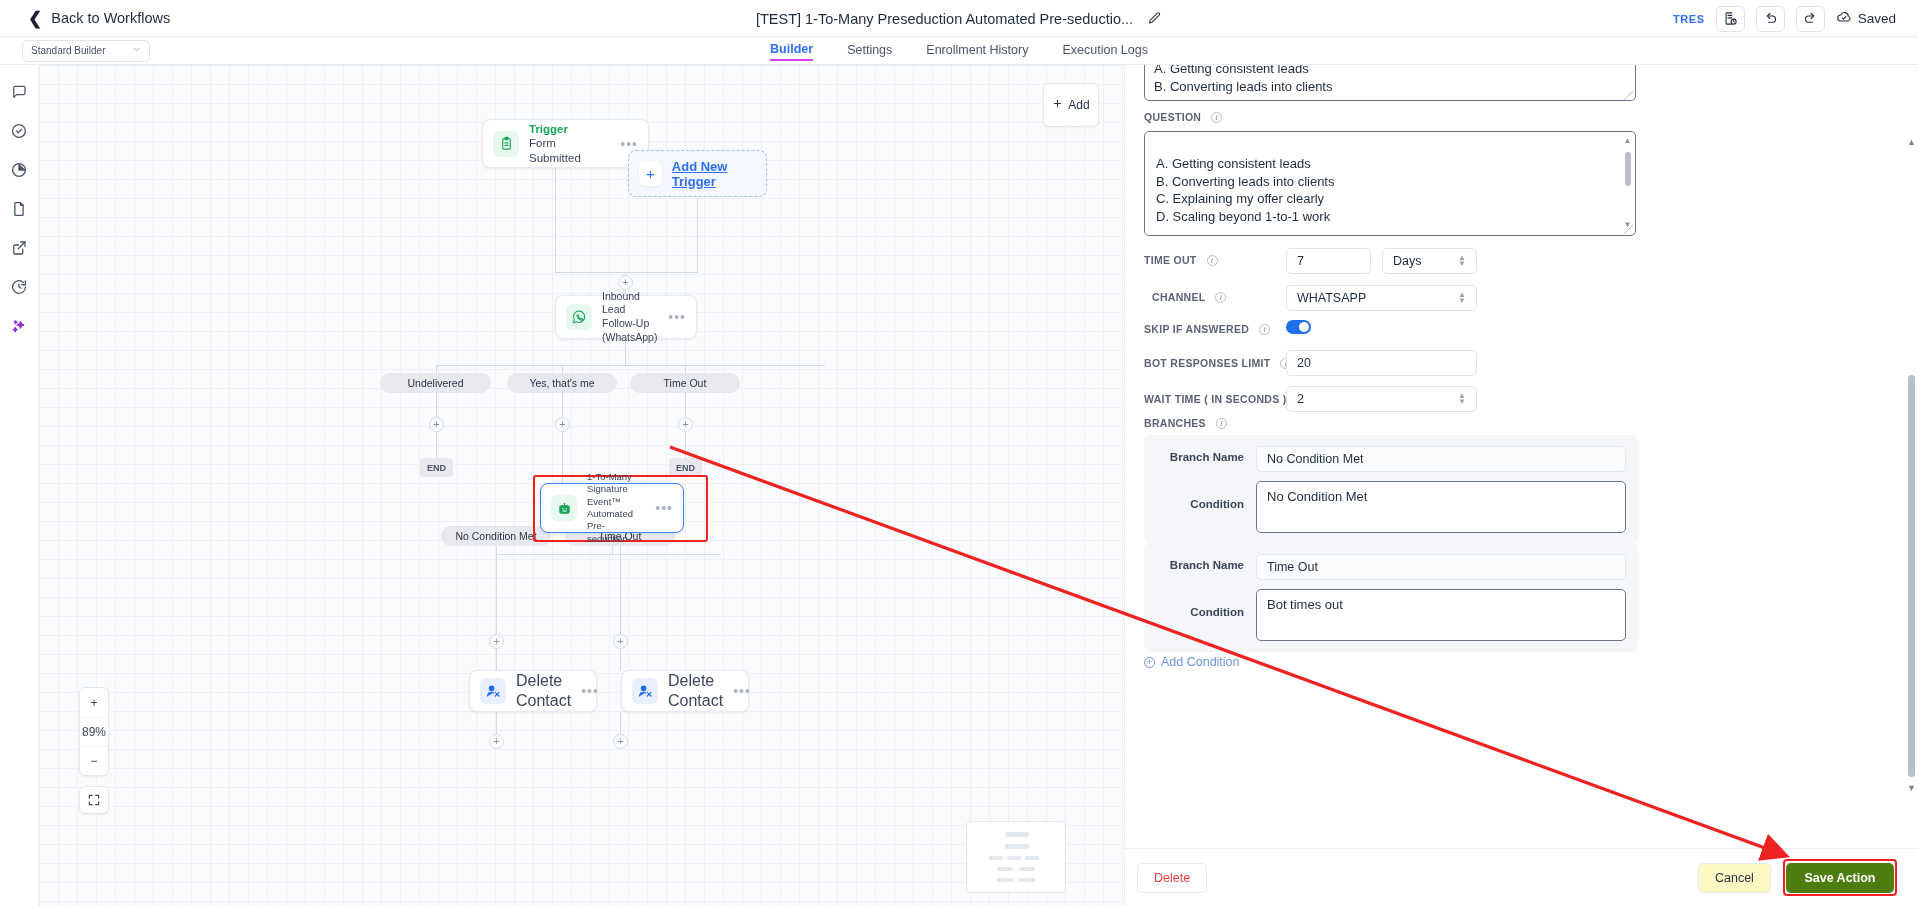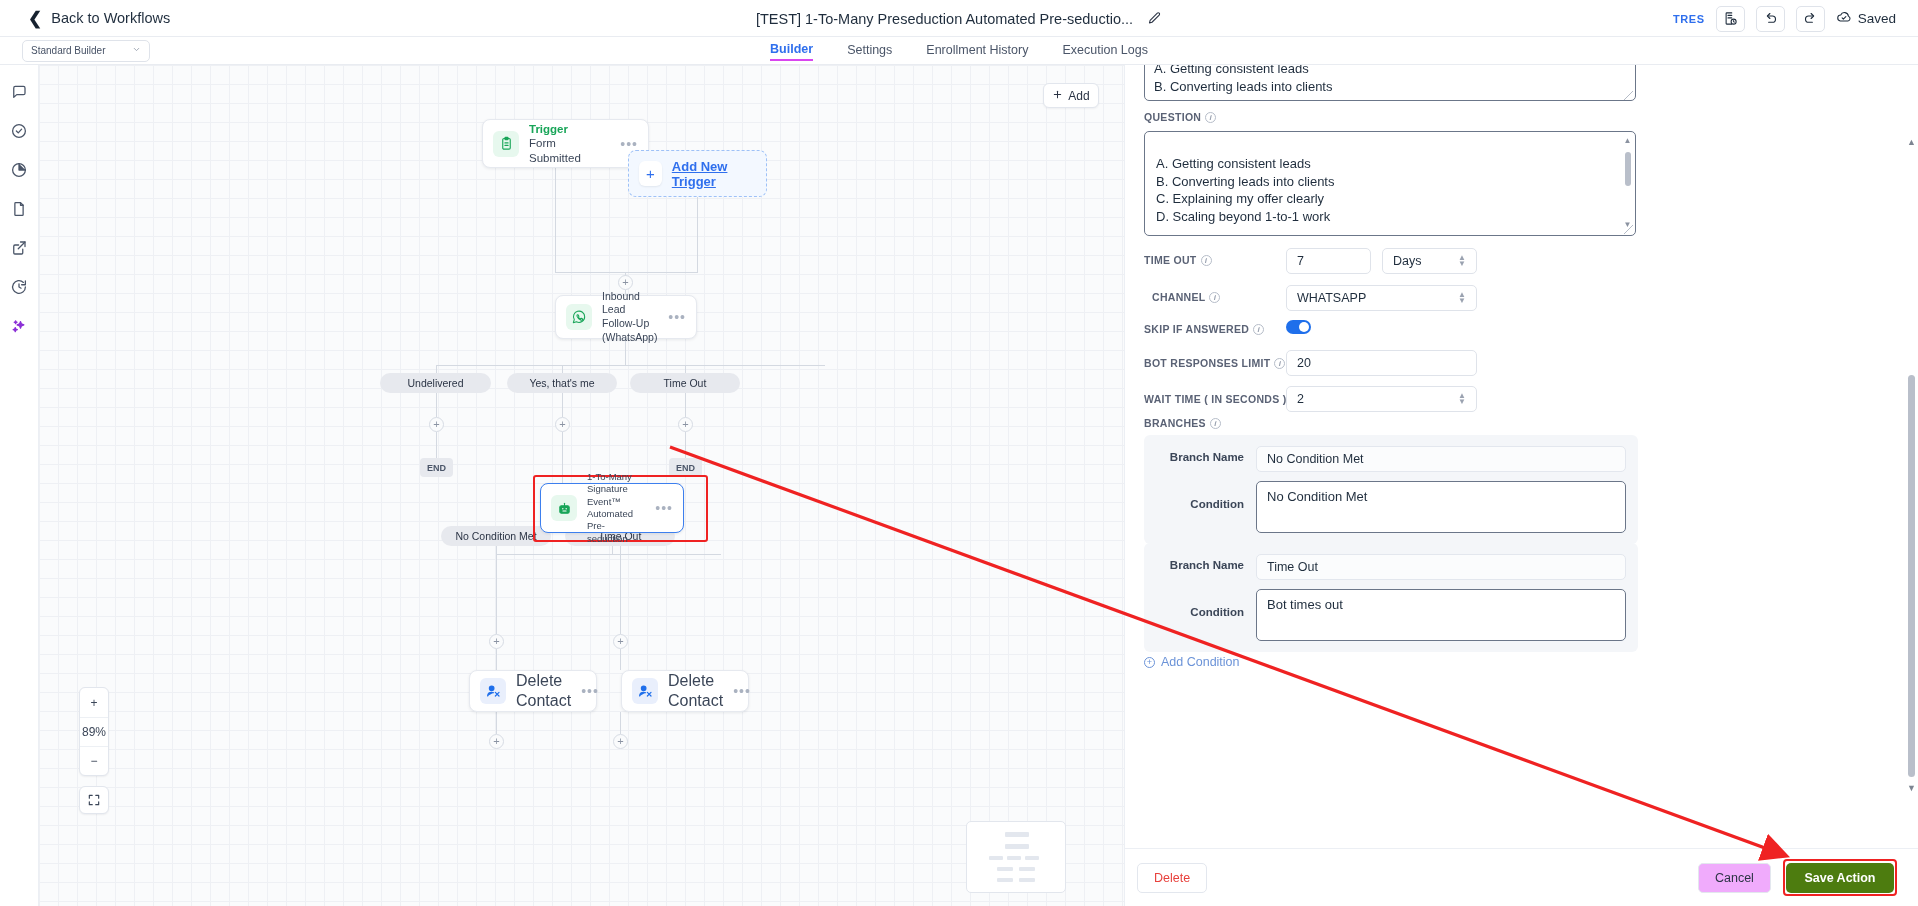--- a/index.html
+++ b/index.html
@@ -92,21 +92,21 @@
   .canvas {
     position: absolute; top: 65px; left: 39px;
     width: 1085px; height: 841px;
     background:
       linear-gradient(to right, #eef0f4 1px, transparent 1px) 0 0 / 19px 19px,
       linear-gradient(to bottom, #eef0f4 1px, transparent 1px) 0 0 / 19px 19px,
       #fafbfc;
     overflow: hidden;
   }
   .add-btn {
-    position: absolute; top: 18px; left: 1004px; width: 56px; height: 25px;
+    position: absolute; top: 18px; left: 1004px; width: 56px; height: 44px;
     background: #fff; border: 1px solid #e2e6ed; border-radius: 6px;
     display: flex; align-items: center; justify-content: center; gap: 5px;
     font-size: 12px; color: #2b3445; cursor: pointer;
     box-shadow: 0 1px 2px rgba(16,24,40,.05);
   }
   .node {
     position: absolute; background: #fff; border: 1px solid #e6e9ef; border-radius: 8px;
     box-shadow: 0 1px 3px rgba(16,24,40,.08);
     display: flex; align-items: center; padding: 0 10px; gap: 10px;
   }
@@ -203,21 +203,21 @@
 
   
   .panel {
     position: absolute; top: 65px; left: 1124px; width: 794px; height: 841px;
     background: #fff; border-left: 1px solid #eceff4;
     overflow: hidden;
   }
   .panel-inner { position: absolute; left: 12px; top: 0; width: 752px; }
   .fld-label {
     font-size: 10.5px; font-weight: 700; color: #5a6275; letter-spacing: .3px;
-    display: flex; align-items: center; gap: 4px; text-align: right;
+    display: flex; align-items: center; gap: 10px; text-align: right;
   }
   .info-i {
     width: 11px; height: 11px; border-radius: 50%; border: 1px solid #b6bdc9;
     color: #9aa2b0; font-size: 8px; display: inline-flex; align-items: center;
     justify-content: center; font-weight: 700; font-style: italic;
   }
   .ta {
     border: 1px solid #6b7689; border-radius: 5px; background: #fff;
     font-family: "Liberation Sans", sans-serif; font-size: 13px; color: #1f2d3d;
     padding: 6px 9px; line-height: 1.35; position: relative; overflow: hidden;
@@ -277,21 +277,21 @@
   .panel-footer {
     position: absolute; left: 0; bottom: 0; width: 794px; height: 58px;
     background: #fff; border-top: 1px solid #eceff4;
     display: flex; align-items: center; padding: 0 22px 0 12px;
   }
   .btn-delete {
     border: 1px solid #e3e7ee; border-radius: 5px; background: #fff;
     color: #e8413c; font-size: 12.5px; padding: 7px 16px; cursor: pointer;
   }
   .btn-cancel {
-    border: 1px solid #e3e7ee; border-radius: 5px; background: #f0abfc;
+    border: 1px solid #e3e7ee; border-radius: 5px; background: #fef9c3;
     color: #2b3445; font-size: 12.5px; padding: 7px 16px; cursor: pointer;
     margin-left: auto;
   }
   .save-wrap {
     margin-left: 12px; border: 2.5px solid #ef2222; border-radius: 4px; padding: 1.5px;
   }
   .btn-save {
     background: #4d7c0f; color: #fff; font-size: 12.5px; font-weight: 600;
     border: none; border-radius: 5px; padding: 8px 18px; cursor: pointer;
   }

